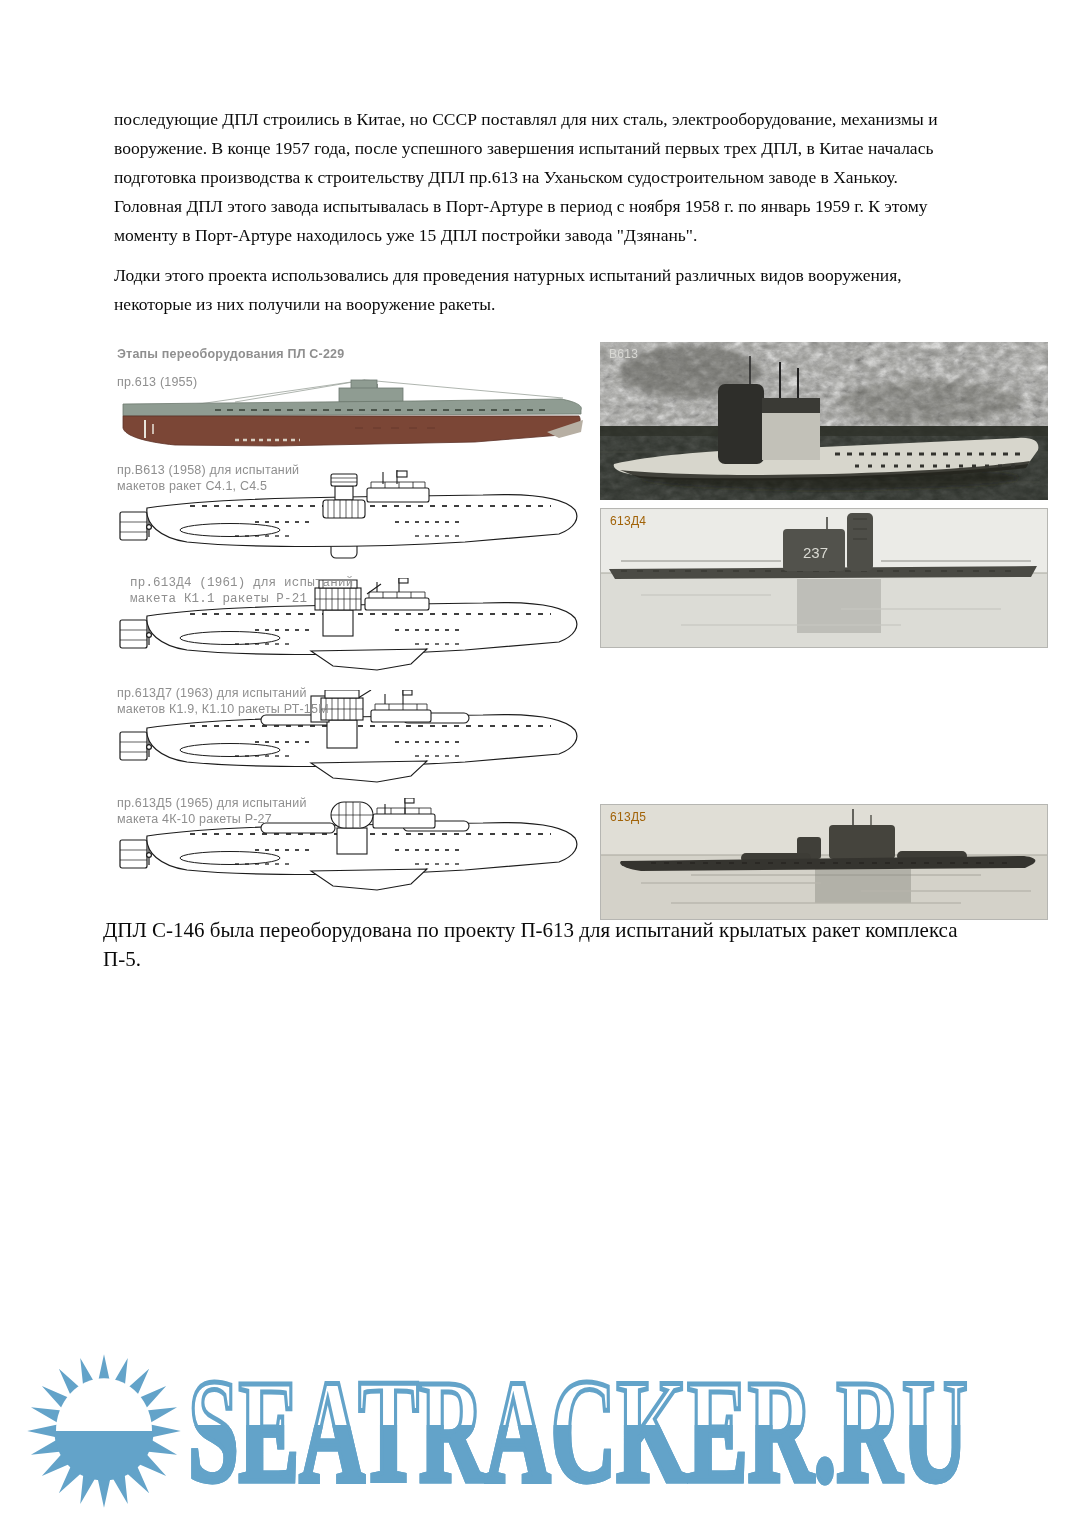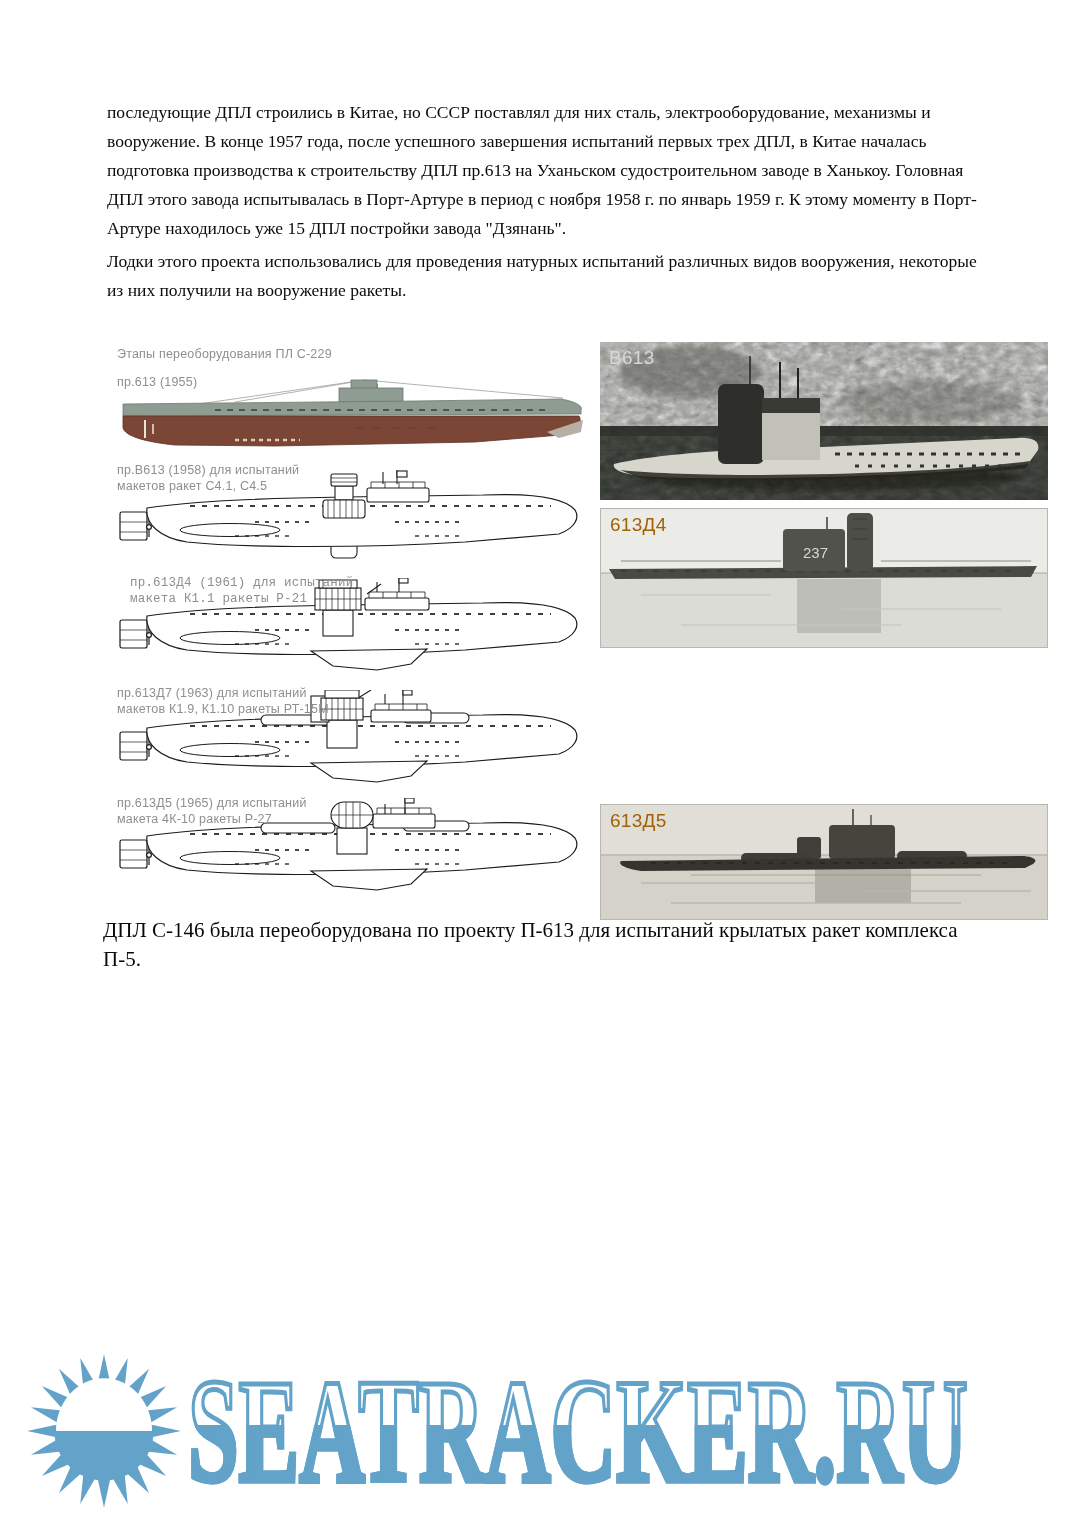--- a/index.html
+++ b/index.html
@@ -2,37 +2,37 @@
 <html><head>
 <meta charset="utf-8">
 <style>
   :root{ --blue:#63a3c9; --lbl:#8f8f8f; --ink:#1c1c1c; }
   html,body{ margin:0; padding:0; background:#ffffff; }
   .page{ position:relative; width:1080px; height:1515px; background:#fff; overflow:hidden;
          font-family:"Liberation Serif", serif; }
 
   
   .textblock{ position:absolute; left:103px; top:94px; width:878px; }
-  .textblock p{ margin:4px; font-size:17.5px; line-height:29px; color:#0a0a0a; }
+  .textblock p{ margin:11px; font-size:17.5px; line-height:29px; color:#0a0a0a; }
   .para3{ position:absolute; left:103px; top:916px; width:878px; font-size:21px; line-height:29px; color:#0a0a0a; }
 
   
   .dlabel{ position:absolute; font-family:"Liberation Sans", sans-serif; font-size:12.5px;
            line-height:16px; color:var(--lbl); letter-spacing:.2px; z-index:3; }
   .dlabel span{ display:block; }
 
   .art{ position:absolute; z-index:1; }
   .art svg{ display:block; width:100%; height:100%; }
 
   
   .photo{ position:absolute; overflow:hidden; background:#ddd; }
   .photo svg{ display:block; width:100%; height:100%; }
   .photo.framed{ border:1px solid #b6b6b2; }
   .plabel{ position:absolute; top:5px; left:9px; z-index:2;
-           font-family:"Liberation Sans", sans-serif; font-size:19px; letter-spacing:.3px; }
+           font-family:"Liberation Sans", sans-serif; font-size:12px; letter-spacing:.3px; }
   .plabel.light{ color:#d8d8d4; }
   .plabel.dark{ color:#a16207; }
 
   
   .logo{ position:absolute; left:4px; top:1350px; height:162px; display:flex; align-items:center; z-index:4; }
   .sun{ width:200px; height:160px; flex:none; }
   .wordmark{ position:relative; margin-left:-16px; white-space:nowrap; line-height:1;
              font-family:"Liberation Serif", serif; font-weight:700; font-size:148px;
              transform:scaleX(.615); transform-origin:left center; }
   .wordmark .layer{ display:block; }
@@ -60,21 +60,21 @@
       </g>
       <path id="ld-bulge" d="M196 73 L218 88 L262 92 L296 86 L312 71 Z" fill="#ffffff" stroke="#1c1c1c" stroke-width="1.1"></path>
     </defs>
   </svg>
 
   <div class="textblock">
     <p>последующие ДПЛ строились в Китае, но СССР поставлял для них сталь, электрооборудование, механизмы и вооружение. В конце 1957 года, после успешного завершения испытаний первых трех ДПЛ, в Китае началась подготовка производства к строительству ДПЛ пр.613 на Уханьском судостроительном заводе в Ханькоу. Головная ДПЛ этого завода испытывалась в Порт-Артуре в период с ноября 1958 г. по январь 1959 г. К этому моменту в Порт-Артуре находилось уже 15 ДПЛ постройки завода "Дзянань".</p>
     <p>Лодки этого проекта использовались для проведения натурных испытаний различных видов вооружения, некоторые из них получили на вооружение ракеты.</p>
   </div>
 
-  <div class="dlabel" style="left:117px; top:346px;">
+  <div class="dlabel" style="left:117px; top:346px;font-weight:bold;">
     <span>Этапы переоборудования ПЛ С-229</span>
   </div>
 
   <div class="dlabel" style="left:117px; top:374px;">
     <span>пр.613 (1955)</span>
   </div>
   <div class="art" style="left:115px; top:372px; width:472px; height:100px;">
     <svg viewBox="0 0 472 100" preserveAspectRatio="none">
       <polyline points="70,34 250,8 448,26" fill="none" stroke="#9aa29a" stroke-width=".8"></polyline>
       <line x1="120" y1="30" x2="250" y2="8" stroke="#9aa29a" stroke-width=".8"></line>

